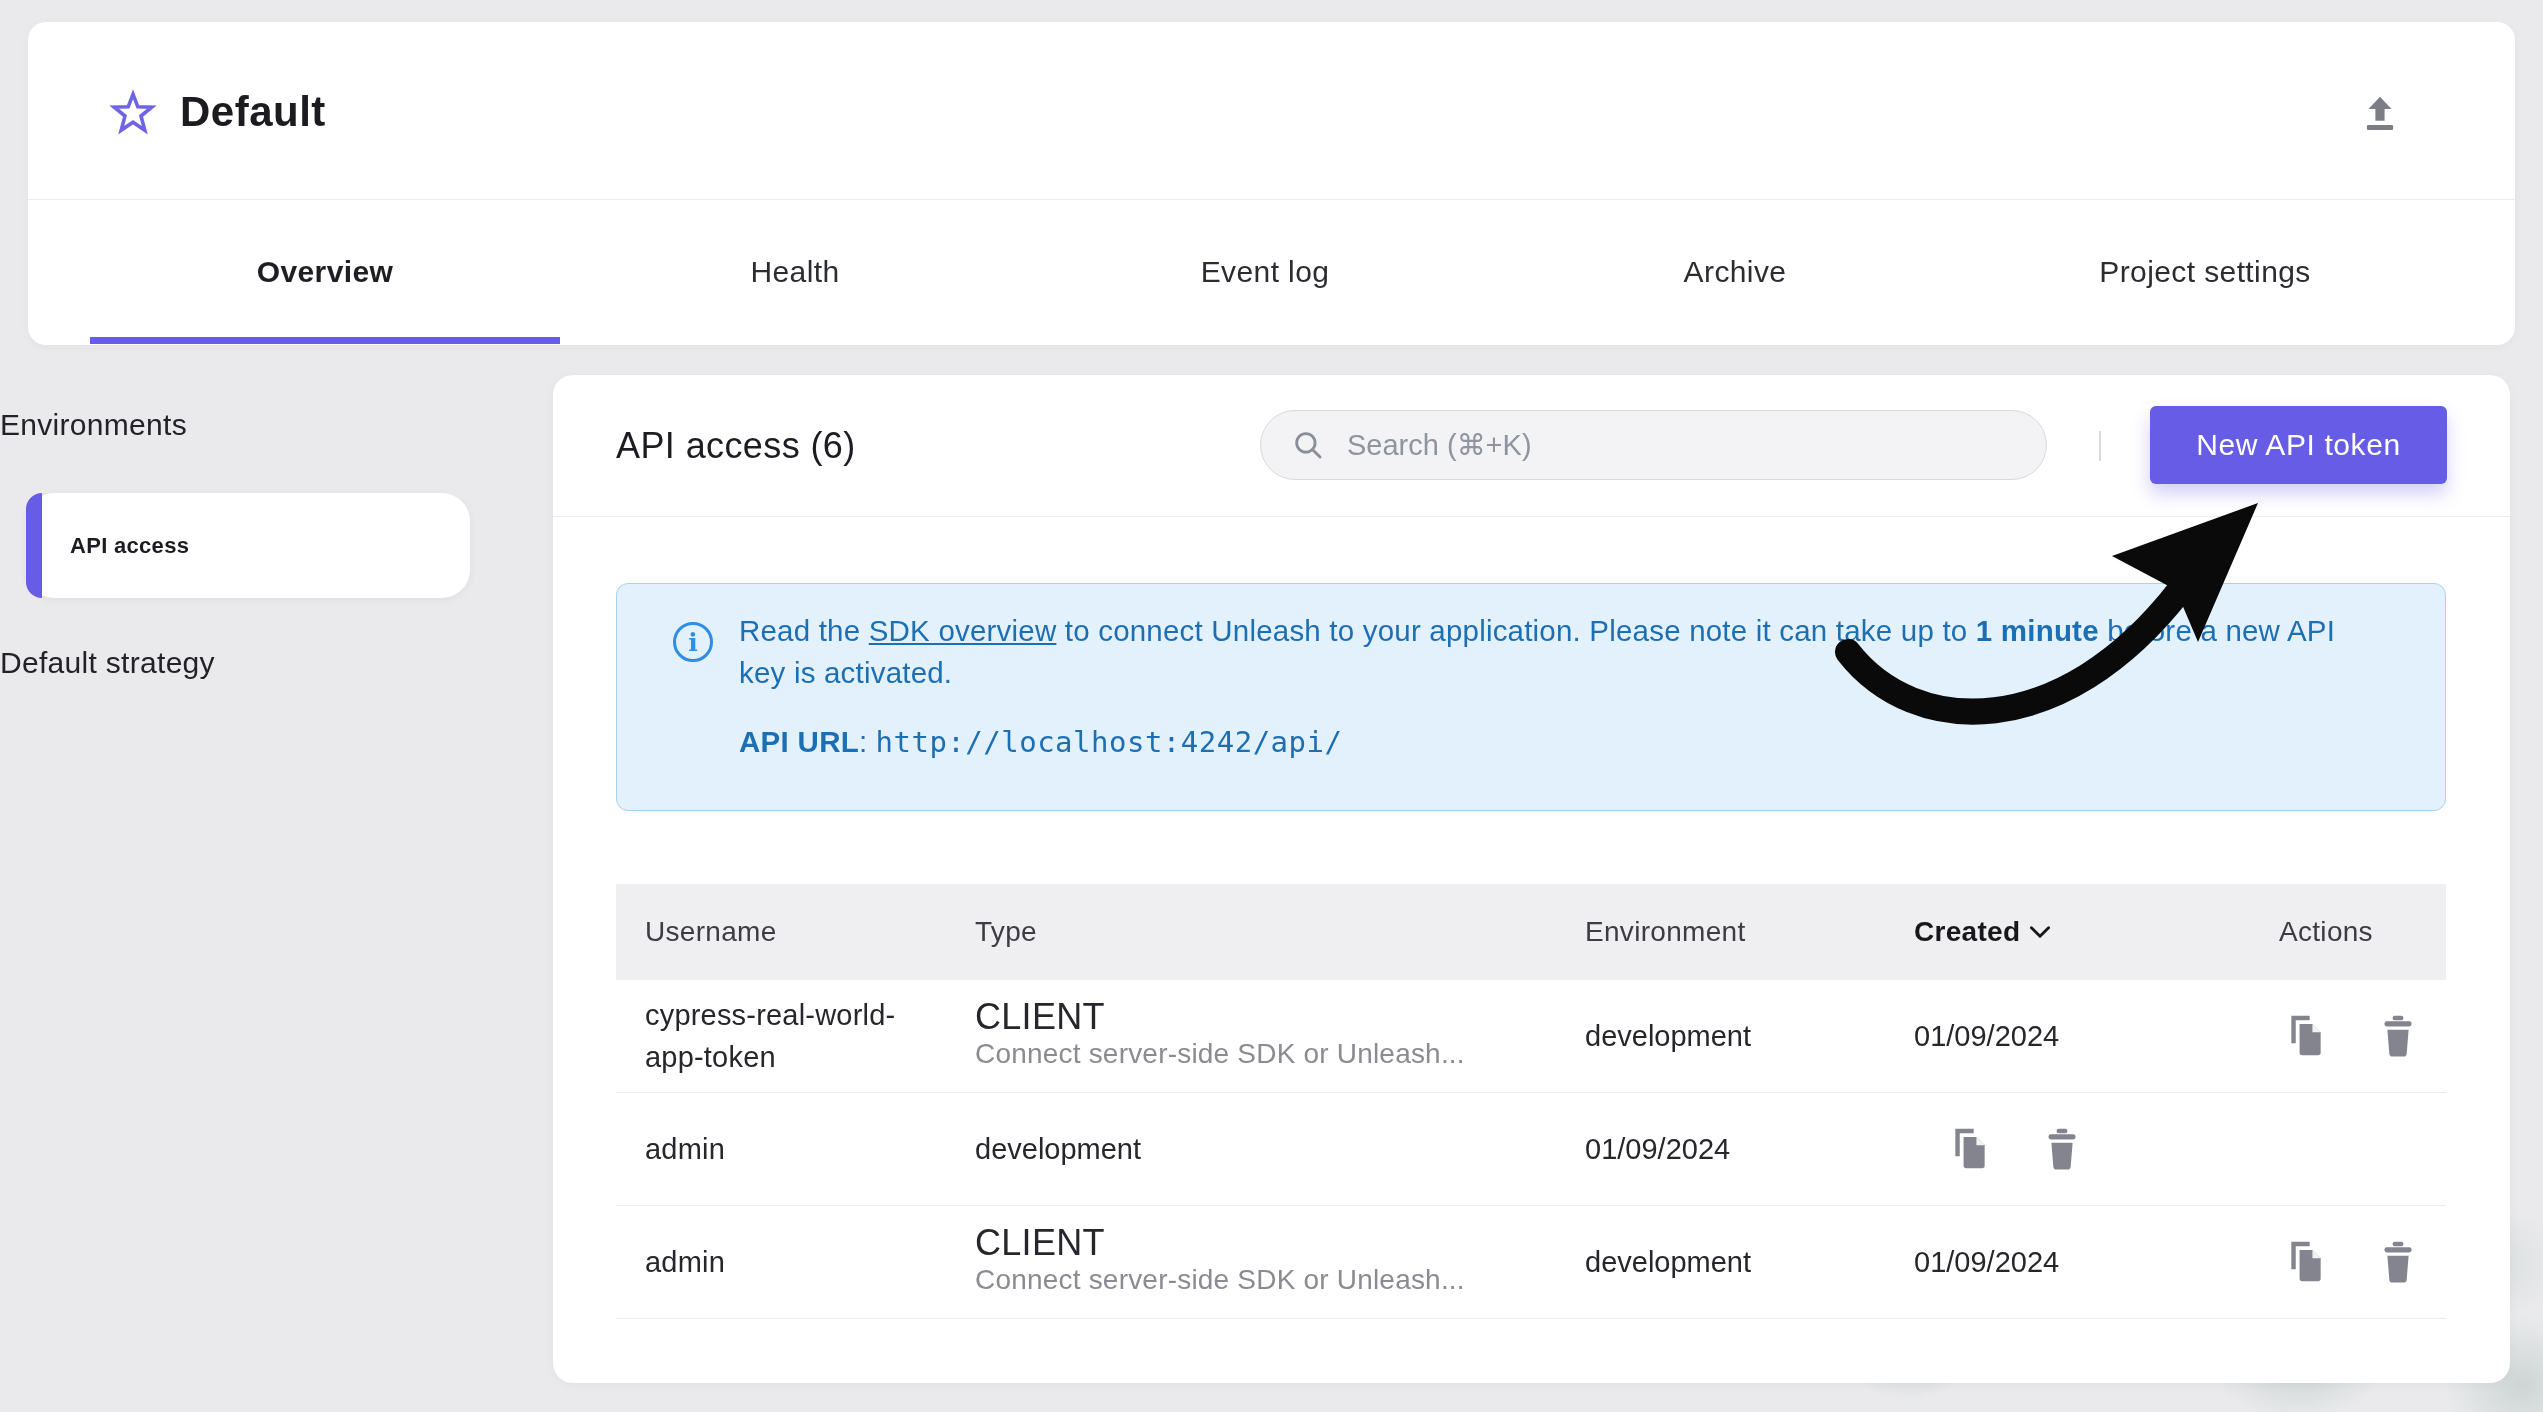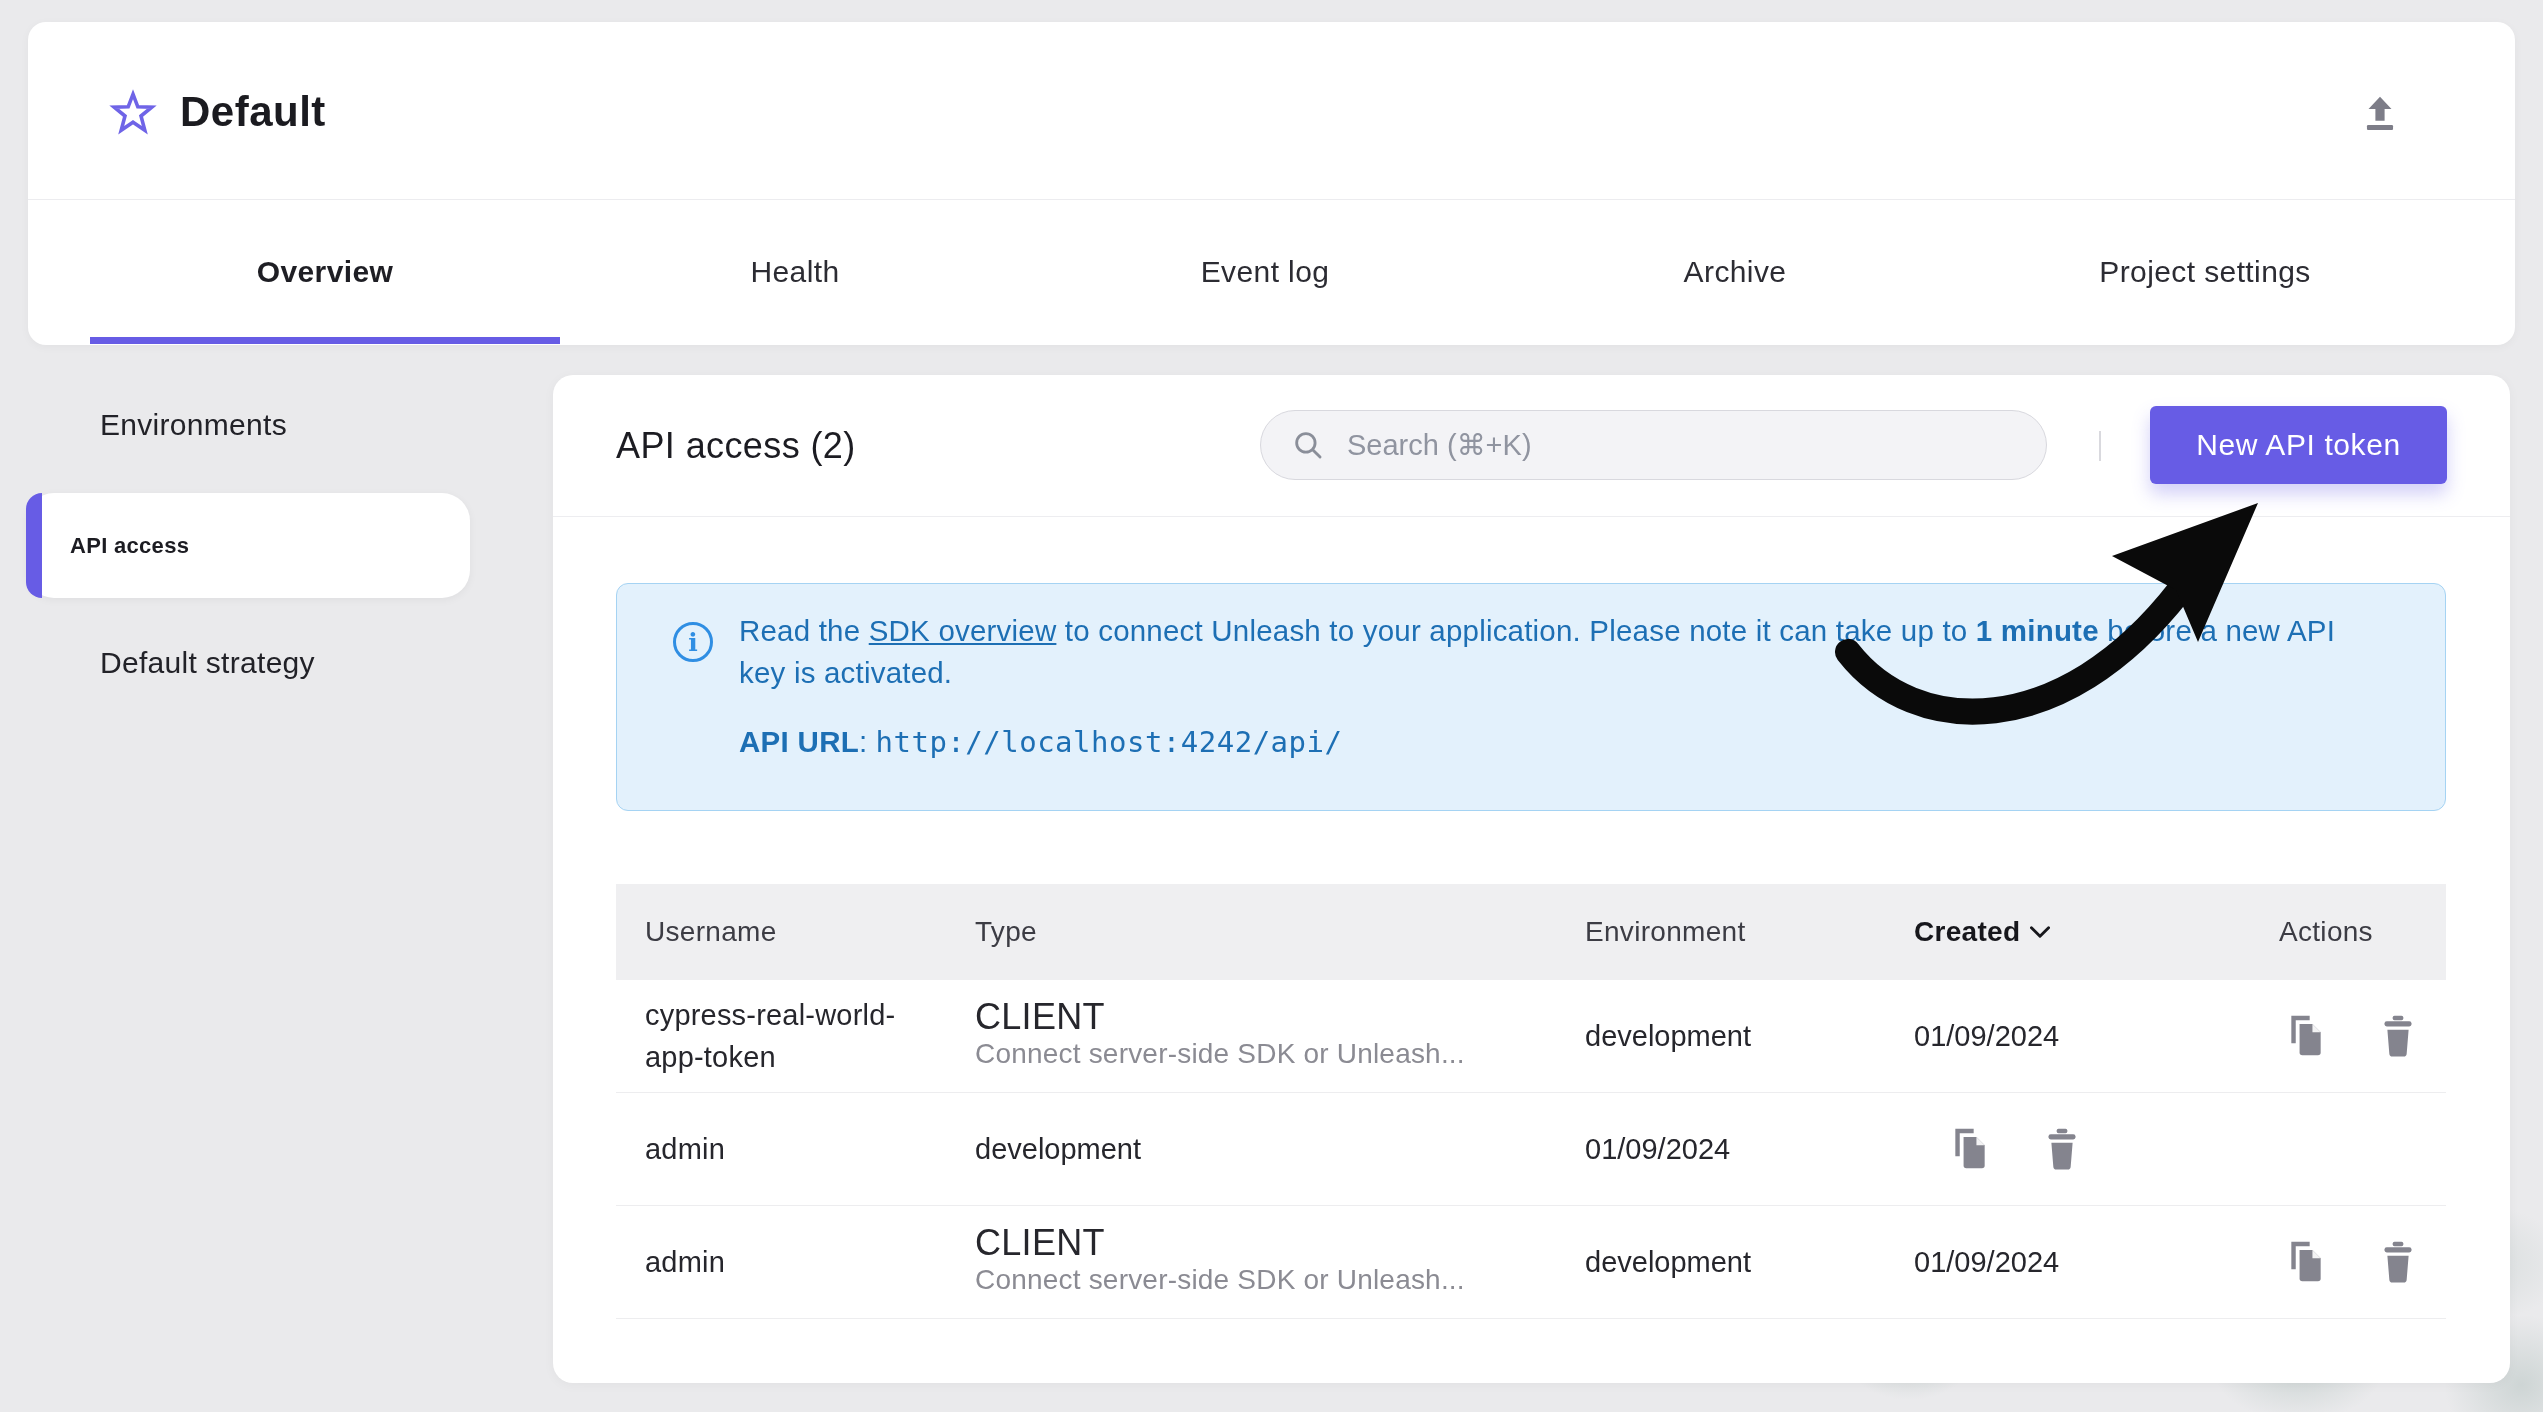--- a/index.html
+++ b/index.html
@@ -53,21 +53,21 @@
   .tab .underline{display:none;}
   .tab.active .underline{
     display:block;position:absolute;left:0;bottom:0;width:100%;height:7px;
     background:var(--accent);
   }
 
   
   .sidebar{position:absolute;left:0;top:345px;width:553px;height:600px;z-index:1;}
   .side-item{
     position:absolute;left:0;width:553px;height:72px;line-height:72px;
-    padding-left:100px;font-size:30px;color:#222228;cursor:pointer;letter-spacing:.3px;
+    font-size:30px;color:#222228;cursor:pointer;letter-spacing:.3px;
   }
   .side-item.env{top:44px;}
   .side-item.strategy{top:282px;}
   .side-pill{
     position:absolute;left:26px;top:148px;width:444px;height:105px;
     background:#fff;border-radius:28px;cursor:pointer;
     display:flex;align-items:center;box-shadow:0 2px 8px rgba(0,0,0,.05);
   }
   .side-pill .bar{
     position:absolute;left:0;top:0;bottom:0;width:16px;background:var(--accent);
@@ -193,21 +193,21 @@
     <div class="side-item env">Environments</div>
     <div class="side-pill">
       <span class="bar"></span>
       <span class="lbl">API access</span>
     </div>
     <div class="side-item strategy">Default strategy</div>
   </nav>
 
   <section class="main-card">
     <div class="toolbar">
-      <h2 class="panel-title">API access (2)</h2>
+      <h2 class="panel-title">API access (6)</h2>
       <div class="search">
         <svg width="34" height="34" viewBox="0 0 24 24" fill="none" stroke="#8a8e99" stroke-width="2">
           <circle cx="10.5" cy="10.5" r="6.5"></circle>
           <line x1="15.5" y1="15.5" x2="20.5" y2="20.5" stroke-linecap="round"></line>
         </svg>
         <input placeholder="Search (⌘+K)" style="">
       </div>
       <span class="vdiv"></span>
       <button class="primary-btn">New API token</button>
       <span class="toolbar-rule"></span>

